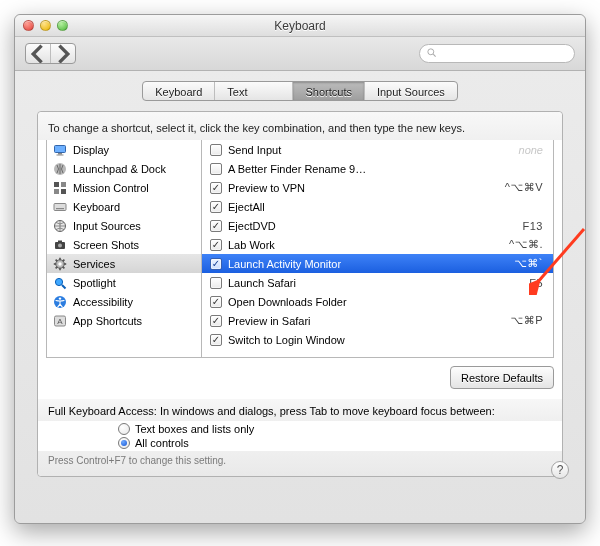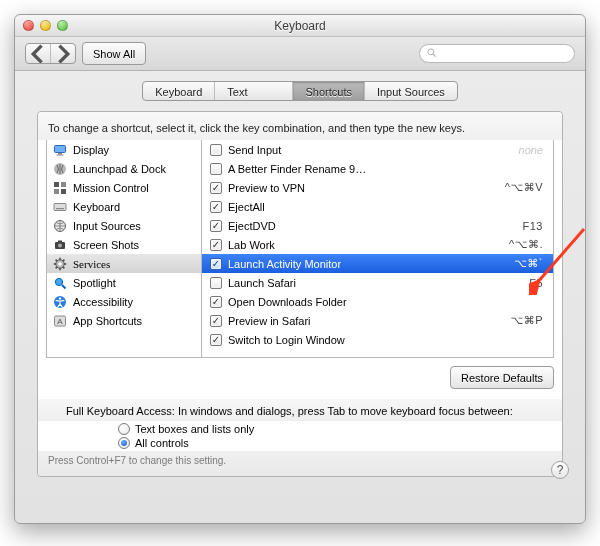--- a/index.html
+++ b/index.html
@@ -96,21 +96,20 @@
   .rightlist{
     flex:1; border:1px solid #b8b8b8; border-top:none; border-left:none;
     margin:0 8px 0 0; background:#fff; overflow:hidden;
   }
   .row{
     display:flex; align-items:center; height:19px; padding:0 6px; font-size:11px; gap:6px;
     white-space:nowrap;
   }
   .leftlist .row.selected{
     background:linear-gradient(#e6e6e6,#d5d5d5);
-    font-family:Liberation Serif, serif;
   }
   .icon{width:14px; display:inline-flex; align-items:center; justify-content:center;}
   .icon svg{width:14px;height:14px;}
   .rightlist .row{padding-left:8px;}
   .rightlist .row.selected{
     background:linear-gradient(#3e82f7,#1b5fe0); color:#fff;
   }
   .chk{
     width:12px;height:12px;border:1px solid #7a7a7a;border-radius:2px;
     background:linear-gradient(#fff,#eaeaea); display:inline-flex;
@@ -119,21 +118,21 @@
   }
   .chk.checked::after{content:"✓"; font-size:10px; color:#333; line-height:1;}
   .row.selected .chk{border-color:#355fb1; background:linear-gradient(#eef4ff,#cfe0ff);}
   .row.selected .chk.checked::after{color:#164094;}
   .svc-name{flex:1; overflow:hidden; text-overflow:ellipsis;}
   .shortcut{ color:#444; padding-right:4px; letter-spacing:.5px;}
   .row.selected .shortcut{color:#fff;}
   .none{ font-style:italic; color:#c8c8c8; padding-right:4px;}
 
   .restore-row{display:flex;justify-content:flex-end;padding:8px 8px 10px;}
-  .fka{ padding:6px 28px 4px; font-size:11px; background:linear-gradient(#f7f7f7,#efefef);}
+  .fka{ padding:6px 10px 4px; font-size:11px; background:linear-gradient(#f7f7f7,#efefef);}
   .radios{padding:2px 5px 2px 80px; display:flex; flex-direction:column; gap:2px; font-size:11px;}
   .radios label{display:flex;align-items:center;gap:5px;}
   .hint{color:#7a7a7a; font-size:10px; padding:4px 10px 10px; background:linear-gradient(#efefef,#e9e9e9); border-radius:0 0 4px 4px;}
 
   input[type=radio]{appearance:none;width:12px;height:12px;border:1px solid #7a7a7a;border-radius:50%;
     background:radial-gradient(circle at 35% 30%, #fff, #e7e7e7); position:relative; margin:0;}
   input[type=radio]:checked::after{content:"";position:absolute;inset:2px;border-radius:50%;
     background:radial-gradient(circle at 35% 30%, #6faaff, #1756d4);}
 
   .help{
@@ -166,21 +165,20 @@
           <svg viewBox="0 0 10 10">
             <path d="M6.5 1.5 3 5l3.5 3.5" fill="none" stroke="#555" stroke-width="1.4"></path>
           </svg>
         </button>
       <button>
           <svg viewBox="0 0 10 10">
             <path d="M3.5 1.5 7 5l-3.5 3.5" fill="none" stroke="#555" stroke-width="1.4"></path>
           </svg>
         </button>
     </div>
-    <button class="btn">Show All</button>
     <div class="spacer"></div>
     <div class="search">
       <span>
         <svg viewBox="0 0 16 16">
             <circle cx="7" cy="7" r="4.3" fill="none" stroke="#666" stroke-width="1.4"></circle>
             <line x1="10.5" y1="10.5" x2="14" y2="14" stroke="#666" stroke-width="1.6"></line>
           </svg>
       </span>
       <input type="text" placeholder="" style="">
     </div>

